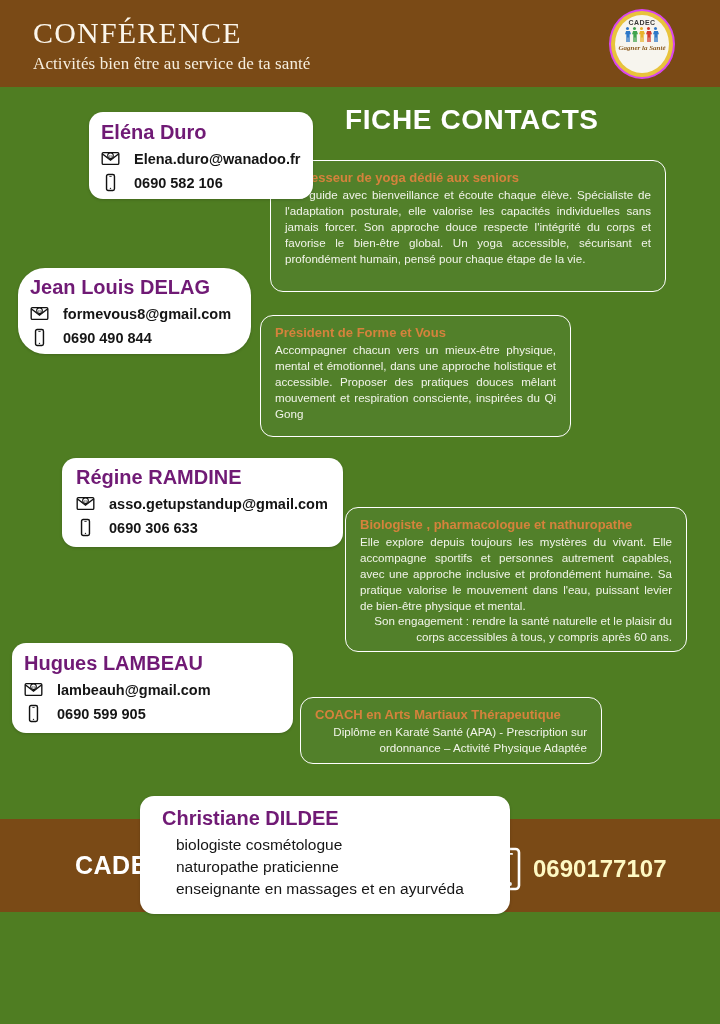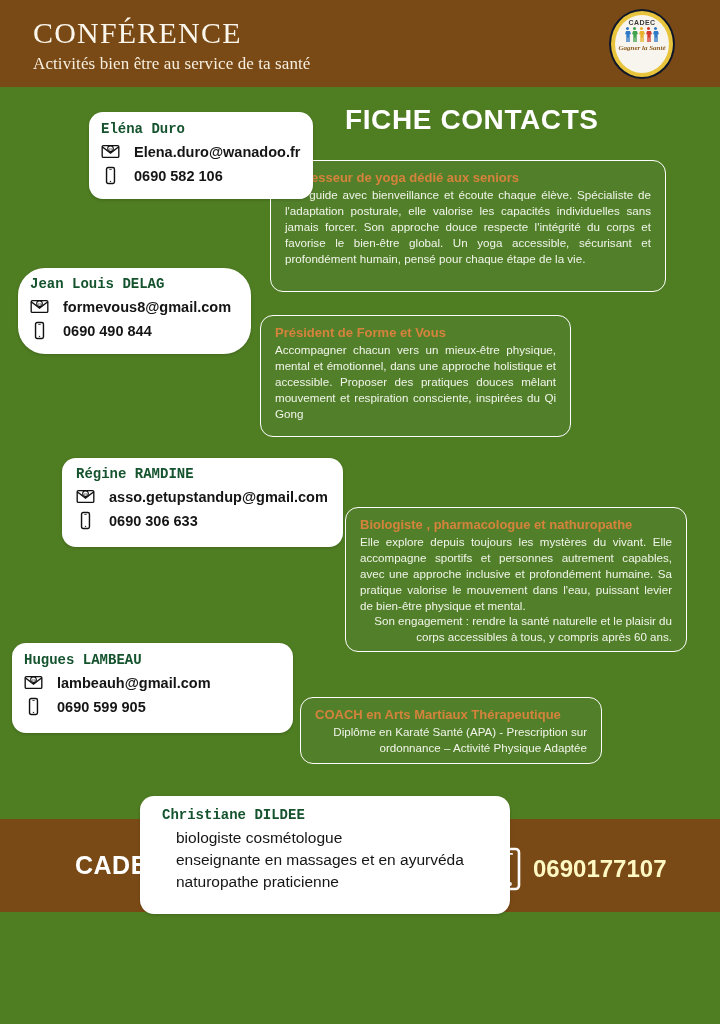--- a/index.html
+++ b/index.html
@@ -33,21 +33,21 @@
     font-family: "Liberation Serif", serif;
     font-size: 17px; font-weight: 400;
     color: #F6EEDF;
     letter-spacing: 0.1px;
   }
   .logo {
     position: absolute; right: 45px; top: 9px;
     width: 66px; height: 70px;
     border-radius: 50%;
     background: #E8C33C;
-    border: 2px solid #0f172a;
+    border: 2px solid #d946ef;
     display: flex; align-items: center; justify-content: center;
     overflow: hidden;
   }
   .logo-inner {
     width: 54px; height: 58px;
     border-radius: 50%;
     background: #F7F5EE;
     position: relative;
     display: flex; flex-direction: column; align-items: center;
   }
@@ -82,24 +82,24 @@
 
   
   .card {
     position: absolute;
     background: #FFFFFF;
     border-radius: 14px;
     box-shadow: 0 1px 3px rgba(0,0,0,0.18);
     z-index: 3;
   }
   .card-name {
-    font-family: Liberation Mono, monospace;
+    font-family: Liberation Sans, sans-serif;
     font-weight: 700;
-    font-size: 14px;
-    color: #14532d;
+    font-size: 20px;
+    color: #701a75;
     white-space: nowrap;
   }
   .card-line {
     display: flex; align-items: center; gap: 14px;
     margin-top: 5px;
     font-size: 14.5px; font-weight: 700; color: #151515;
     white-space: nowrap;
   }
   .ico { width: 19px; height: 19px; flex: 0 0 19px; display:block; }
 
@@ -282,22 +282,22 @@
         <circle cx="12" cy="19.4" r="0.9" fill="#111"></circle>
       </svg>
       <span>0690 599 905</span>
     </div>
   </div>
 
   <div class="card" style="left:140px; top:796px; width:370px; height:118px; padding:11px 14px 0 14px;">
     <div class="card-name" style="margin-left:8px;">Christiane DILDEE</div>
     <div style="margin-left:22px; margin-top:6px;">
       <div class="card-plain">biologiste cosmétologue</div>
+      <div class="card-plain">naturopathe praticienne</div>
       <div class="card-plain">enseignante en massages et en ayurvéda</div>
-      <div class="card-plain">naturopathe praticienne</div>
     </div>
   </div>
 
   <div class="footer">
     <div class="footer-brand">CADEC</div>
 
     <div class="footer-web">
       <svg width="86" height="48" viewBox="0 0 86 48">
         <rect x="3" y="9" width="72" height="27" rx="13.5" fill="none" stroke="#FFFFFF" stroke-width="3.4"></rect>
         <text x="36" y="29.5" font-size="17" font-weight="bold" text-anchor="middle" fill="#FFFFFF" font-family="Liberation Sans, sans-serif">www</text>

